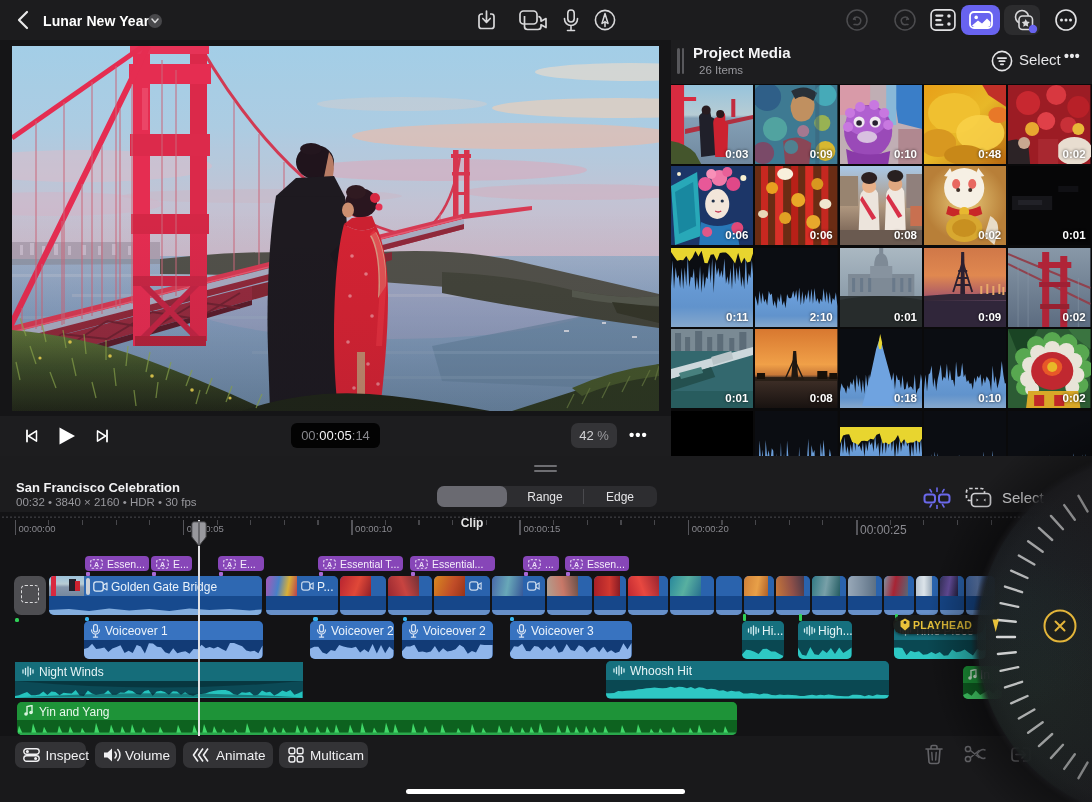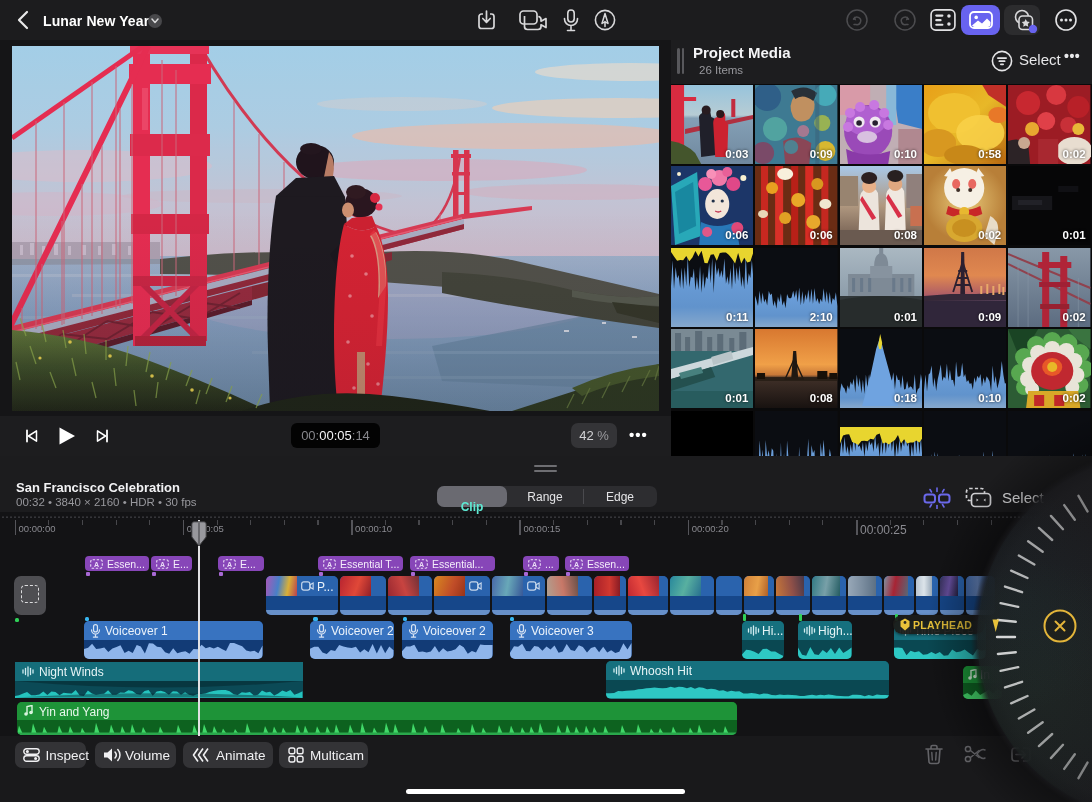--- a/index.html
+++ b/index.html
@@ -364,21 +364,21 @@
                 <stop offset="1" stop-color="#b86810"></stop>
               </linearGradient>
             </defs>
 <rect width="82" height="79" fill="url(#t03)"></rect>
 <ellipse cx="30" cy="28" rx="26" ry="20" fill="#f0c030"></ellipse>
 <ellipse cx="56" cy="48" rx="24" ry="18" fill="#f8d048" opacity="0.9"></ellipse>
 <ellipse cx="14" cy="58" rx="18" ry="14" fill="#d89820"></ellipse>
 <path d="M58 0 L82 0 L82 22 L64 10 Z" fill="#c03028"></path>
 <ellipse cx="74" cy="30" rx="10" ry="8" fill="#e87828"></ellipse>
 <ellipse cx="40 " cy="70" rx="20" ry="10" fill="#c88818"></ellipse>
-          </svg><div class="abs" style="right:5px;bottom:4px;font-size:11.5px;font-weight:bold;color:#fff;text-shadow:0 0 3px rgba(0,0,0,0.8);">0:58</div></div>
+          </svg><div class="abs" style="right:5px;bottom:4px;font-size:11.5px;font-weight:bold;color:#fff;text-shadow:0 0 3px rgba(0,0,0,0.8);">0:48</div></div>
 <div class="abs" style="left:337.2px;top:0.5px;width:82.4px;height:79.0px;overflow:hidden;background:#0c0c0e;"><svg width="82.4" height="79.0" viewBox="0 0 82 79" preserveAspectRatio="none">
             <rect width="82" height="79" fill="#9c1c24"></rect>
 <circle cx="20" cy="18" r="12" fill="#c82830"></circle>
             <circle cx="48" cy="10" r="10" fill="#d83840"></circle>
 <circle cx="70" cy="22" r="11" fill="#b82028"></circle>
             <circle cx="38" cy="36" r="9" fill="#e04048"></circle>
 <circle cx="60" cy="40" r="8" fill="#c83038"></circle>
 <circle cx="24" cy="44" r="7" fill="#e8a830"></circle>
             <circle cx="70" cy="44" r="6" fill="#e8b838"></circle>
 <ellipse cx="66" cy="66" rx="18" ry="14" fill="#e8ddd0"></ellipse>
@@ -691,21 +691,21 @@
 </div>
 
 <div class="abs" style="left:0;top:456px;width:1092px;height:280px;background:#131315;"></div>
 <div class="abs" style="left:0;top:456px;width:1092px;height:56px;background:#1c1c1e;"></div>
 <div class="abs" style="left:534px;top:465px;width:23px;height:2px;background:#6e6e72;border-radius:1px;"></div>
 <div class="abs" style="left:534px;top:469.5px;width:23px;height:2px;background:#6e6e72;border-radius:1px;"></div>
 <div class="abs" style="left:16px;top:480px;font-size:13px;font-weight:bold;color:#f2f2f4;">San Francisco Celebration</div>
 <div class="abs" style="left:16px;top:496px;font-size:11.5px;color:#98989d;">00:32 • 3840 × 2160 • HDR • 30 fps</div>
 <div class="abs" style="left:437px;top:486px;width:220px;height:21px;background:#2d2d30;border-radius:7px;"></div>
 <div class="abs" style="left:437px;top:486px;width:70px;height:21px;background:#6a6a71;border-radius:7px;"></div>
-<div class="abs" style="left:437px;top:500px;width:70px;text-align:center;font-size:12px;font-weight:bold;color:#5eead4;">Clip</div>
+<div class="abs" style="left:437px;top:516px;width:70px;text-align:center;font-size:12px;font-weight:bold;color:#e5e5e5;">Clip</div>
 <div class="abs" style="left:507px;top:490px;width:76px;text-align:center;font-size:12px;color:#e4e4e6;">Range</div>
 <div class="abs" style="left:583px;top:489px;width:1px;height:15px;background:#4a4a4e;"></div>
 <div class="abs" style="left:583px;top:490px;width:74px;text-align:center;font-size:12px;color:#e4e4e6;">Edge</div>
 <svg class="abs" style="left:922px;top:487px;" width="30" height="22" viewBox="0 0 30 22">
 <rect x="2.5" y="7.5" width="10.5" height="8" rx="2.5" fill="none" stroke="#6a68ea" stroke-width="2"></rect>
 <rect x="17" y="7.5" width="10.5" height="8" rx="2.5" fill="none" stroke="#6a68ea" stroke-width="2"></rect>
 <g stroke="#6a68ea" stroke-width="1.6" stroke-linecap="round">
 <line x1="15" y1="1" x2="15" y2="4.5"></line>
         <line x1="15" y1="18.5" x2="15" y2="21.5"></line>
 <line x1="8" y1="2.5" x2="9.5" y2="5"></line>
@@ -1082,20 +1082,36 @@
 <div class="abs" style="left:565px;top:556px;width:64px;height:15px;background:#8746b8;border-radius:4px;overflow:hidden;">
 <svg class="abs" style="left:5px;top:2.5px;" width="13" height="10" viewBox="0 0 13 10">
         <rect x="0.7" y="0.7" width="11.6" height="8.6" rx="2" fill="none" stroke="#eadcf6" stroke-width="1.1" stroke-dasharray="2.4 1.6"></rect>
         <text x="6.5" y="7.6" font-size="7" font-weight="bold" fill="#eadcf6" text-anchor="middle" font-family="Liberation Sans">A</text>
       </svg>
 <div class="abs" style="left:22px;top:2px;font-size:10.5px;color:#f4ecfa;white-space:nowrap;">Essen...</div>
     </div>
 <div class="abs" style="left:565.5px;top:571.5px;width:4px;height:4px;background:#a869d4;border-radius:1px;"></div>
 <div class="abs" style="left:14px;top:576px;width:32px;height:39px;background:#4e4e52;border-radius:7px;"></div>
 <div class="abs" style="left:21px;top:585px;width:18px;height:18px;border:1.6px dashed #dcdcde;border-radius:4px;"></div>
+<div class="abs" style="left:49px;top:576px;width:212.5px;height:39px;border-radius:5px;overflow:hidden;background:#174a8e;">
+<div class="abs" style="left:0;top:0;width:212.5px;height:20px;background:#2e68b2;"></div>
+<div class="abs" style="left:0;top:0;width:35px;height:20px;background:linear-gradient(180deg,#9cc2da 0%,#b8ccd4 40%,#8496ac 55%,#75889e 100%);"></div>
+<div class="abs" style="left:2px;top:0;width:5px;height:20px;background:#d8293f;"></div>
+<div class="abs" style="left:20px;top:3px;width:7px;height:12px;background:#20202a;"></div>
+<div class="abs" style="left:26px;top:5px;width:5px;height:10px;background:#cc2230;"></div>
+<div class="abs" style="left:36.5px;top:1.5px;width:4px;height:17px;background:#cdd1d8;border-radius:2px;"></div>
+<svg class="abs" style="left:44px;top:4.5px;" width="15" height="11" viewBox="0 0 15 11">
+        <rect x="0.8" y="0.8" width="9.4" height="9.4" rx="2.4" fill="none" stroke="#dce8f4" stroke-width="1.3"></rect>
+        <path d="M10.5 4 L14 2 L14 9 L10.5 7 Z" fill="none" stroke="#dce8f4" stroke-width="1.2" stroke-linejoin="round"></path>
+      </svg>
+<div class="abs" style="left:62px;top:3.5px;font-size:12px;color:#eaf2fa;white-space:nowrap;">Golden Gate Bridge</div>
+<svg class="abs" style="left:0;bottom:0;" width="212.5" height="9" viewBox="0 0 212 9" preserveAspectRatio="none">
+        <polygon points="0,9 0,4 20,3 40,5 60,2.5 80,4.5 100,3 120,5 140,2.5 160,4 180,3 200,4.5 212,3.5 212,9" fill="#84aede"></polygon>
+      </svg>
+</div>
 <div class="abs" style="left:266px;top:576px;width:72px;height:39px;border-radius:5px;overflow:hidden;background:#16478a;">
       <div class="abs" style="left:0;top:0;width:72px;height:20px;background:#2a63ad;"></div>
       <div class="abs" style="left:0;top:0;width:31px;height:20px;background:linear-gradient(100deg,#a858b8 0%,#4880c8 40%,#d8b038 70%,#b84050 100%);"></div>
       <svg class="abs" style="left:35px;top:5px;" width="13" height="10" viewBox="0 0 15 11">
         <rect x="0.8" y="0.8" width="9.4" height="9.4" rx="2.4" fill="none" stroke="#c8d8ec" stroke-width="1.4"></rect>
         <path d="M10.5 4 L14 2 L14 9 L10.5 7 Z" fill="none" stroke="#c8d8ec" stroke-width="1.3"></path>
       </svg>
       <div class="abs" style="left:51px;top:3.5px;font-size:12px;color:#eaf2fa;">P...</div>
       <div class="abs" style="left:0;bottom:0;width:72px;height:5px;background:#7ca3d8;opacity:0.8;"></div>
     </div>

